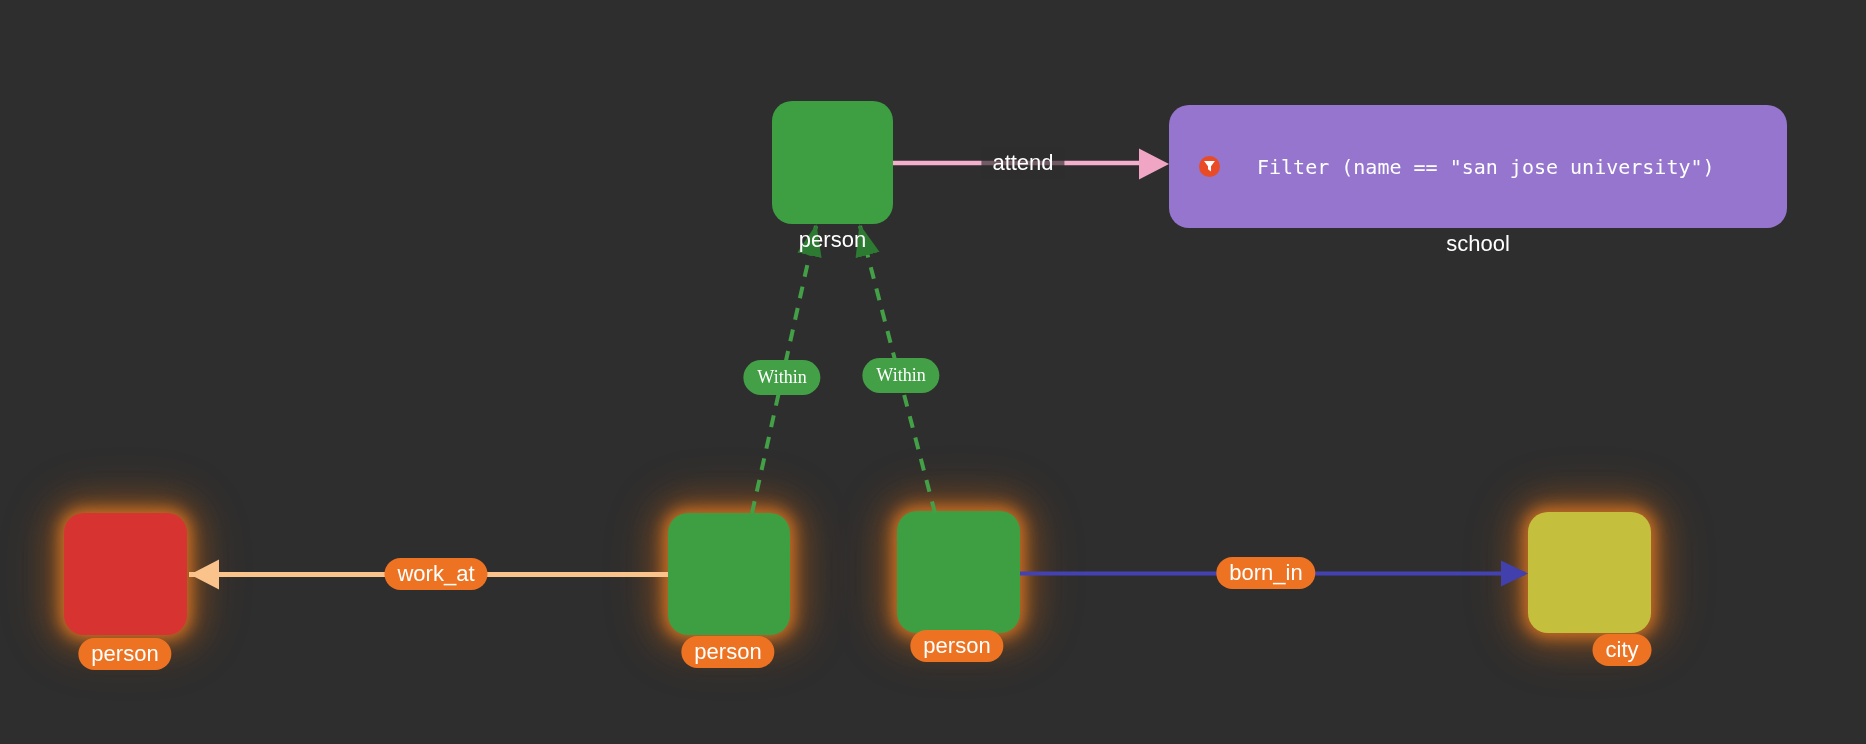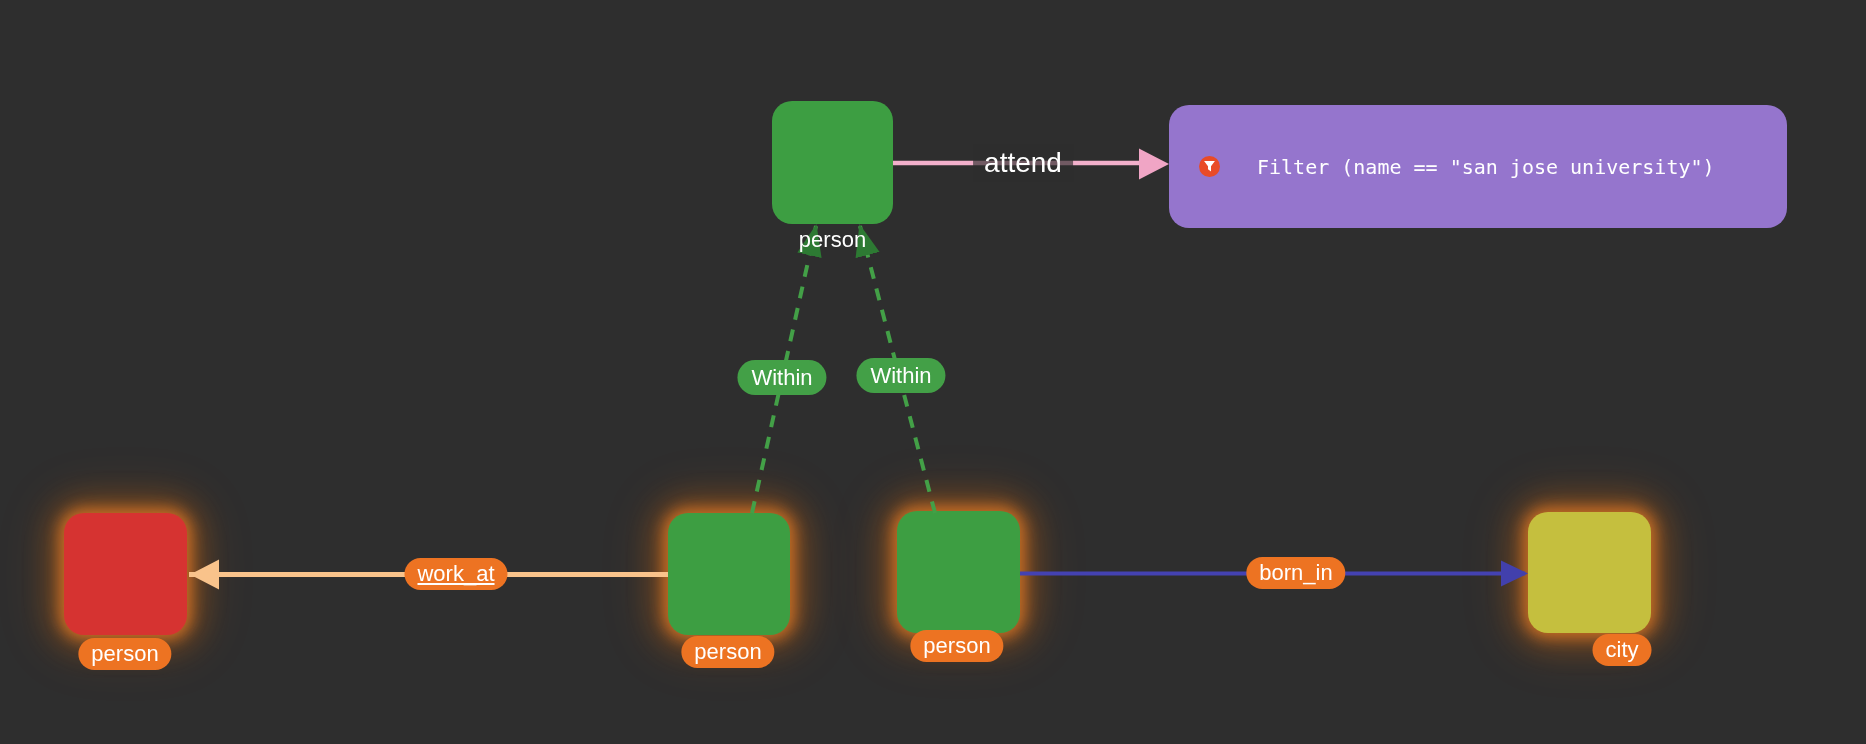--- a/index.html
+++ b/index.html
@@ -31,26 +31,26 @@
   #n-person-right{left:897px;top:511px;width:123px;height:122px;background:var(--green);}
   #n-city{left:1528px;top:512px;width:123px;height:121px;background:var(--olive);}
   .plain-label{position:absolute;color:var(--white);font-size:22px;text-align:center;z-index:3;}
   #lbl-person-top{left:772px;top:227px;width:121px;}
   #lbl-school{left:1169px;top:231px;width:618px;}
   .pill{position:absolute;transform:translateX(-50%);background:var(--orange);color:var(--white);font-size:22px;line-height:32px;padding:0 13px;border-radius:16px;z-index:3;white-space:nowrap;}
   #pill-company{left:125px;top:638px;}
   #pill-person-left{left:728px;top:636px;}
   #pill-person-right{left:957px;top:630px;}
   #pill-city{left:1622px;top:634px;}
-  #pill-work-at{left:456px;top:558px;text-decoration:underline;}
-  #pill-born-in{left:1296px;top:557px;text-align:right;}
-  .within-pill{position:absolute;transform:translateX(-50%);background:var(--green-pill);color:var(--white);font-size:22px;line-height:35px;padding:0 14px;border-radius:17.5px;z-index:3;}
+  #pill-work-at{left:436px;top:558px;}
+  #pill-born-in{left:1266px;top:557px;text-align:right;}
+  .within-pill{position:absolute;transform:translateX(-50%);background:var(--green-pill);color:var(--white);font-size:18px;line-height:35px;padding:0 14px;border-radius:17.5px;z-index:3;font-family:Liberation Serif, serif;}
   #pill-within-left{left:782px;top:360px;}
   #pill-within-right{left:901px;top:358px;}
-  #lbl-attend{position:absolute;left:1023px;top:163px;transform:translate(-50%,-50%);background:rgba(46,46,46,.66);color:var(--white);font-size:28px;padding:3px 11px;z-index:3;}
+  #lbl-attend{position:absolute;left:1023px;top:163px;transform:translate(-50%,-50%);background:rgba(46,46,46,.66);color:var(--white);font-size:22px;padding:3px 11px;z-index:3;}
   .filter-icon{width:21px;height:21px;border-radius:50%;background:#e94b27;display:flex;align-items:center;justify-content:center;flex:0 0 21px;}
   .filter-text{color:var(--white);font-family:"DejaVu Sans Mono",monospace;font-size:20px;margin-left:37px;white-space:nowrap;}
 </style>
 </head>
 <body>
 
 <div id="canvas">
 
   <div class="node" id="n-person-top"></div>
 
@@ -78,20 +78,21 @@
     <polygon points="1139,148.5 1139,179.5 1169,164" fill="#f0a5c5"></polygon>
     <line x1="189" y1="574.5" x2="668" y2="574.5" stroke="#f9c38b" stroke-width="5"></line>
     <polygon points="219,559.5 219,589.5 190,574.5" fill="#f9c38b"></polygon>
     <line x1="1020" y1="573.5" x2="1525" y2="573.5" stroke="#4442b2" stroke-width="4"></line>
     <polygon points="1501,560.5 1501,586.5 1528,573.5" fill="#4240ac"></polygon>
     <line x1="752" y1="513" x2="816" y2="226" stroke="#43a047" stroke-width="4" stroke-dasharray="12 10" marker-end="url(#arrow-green)"></line>
     <line x1="935" y1="513" x2="860" y2="226" stroke="#43a047" stroke-width="4" stroke-dasharray="12 10" marker-end="url(#arrow-green)"></line>
   </svg>
 
   <div class="plain-label" id="lbl-person-top">person</div>
+  <div class="plain-label" id="lbl-school">school</div>
 
   <div class="pill" id="pill-company">person</div>
   <div class="pill" id="pill-person-left">person</div>
   <div class="pill" id="pill-person-right">person</div>
   <div class="pill" id="pill-city">city</div>
 
   <div class="pill" id="pill-work-at">work_at</div>
   <div class="pill" id="pill-born-in">born_in</div>
 
   <div class="within-pill" id="pill-within-left">Within</div>

